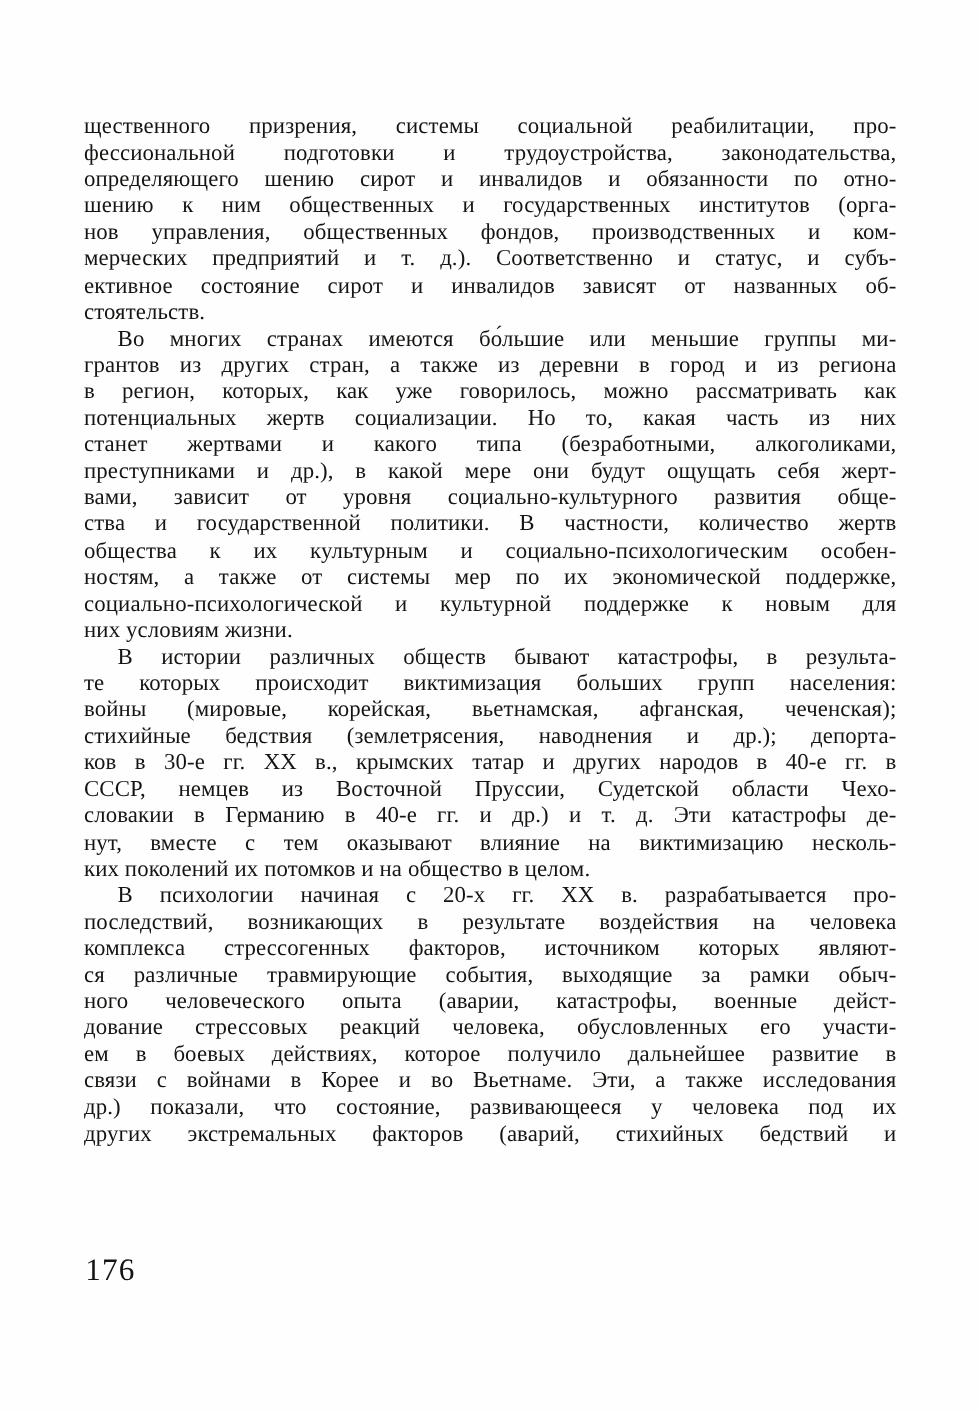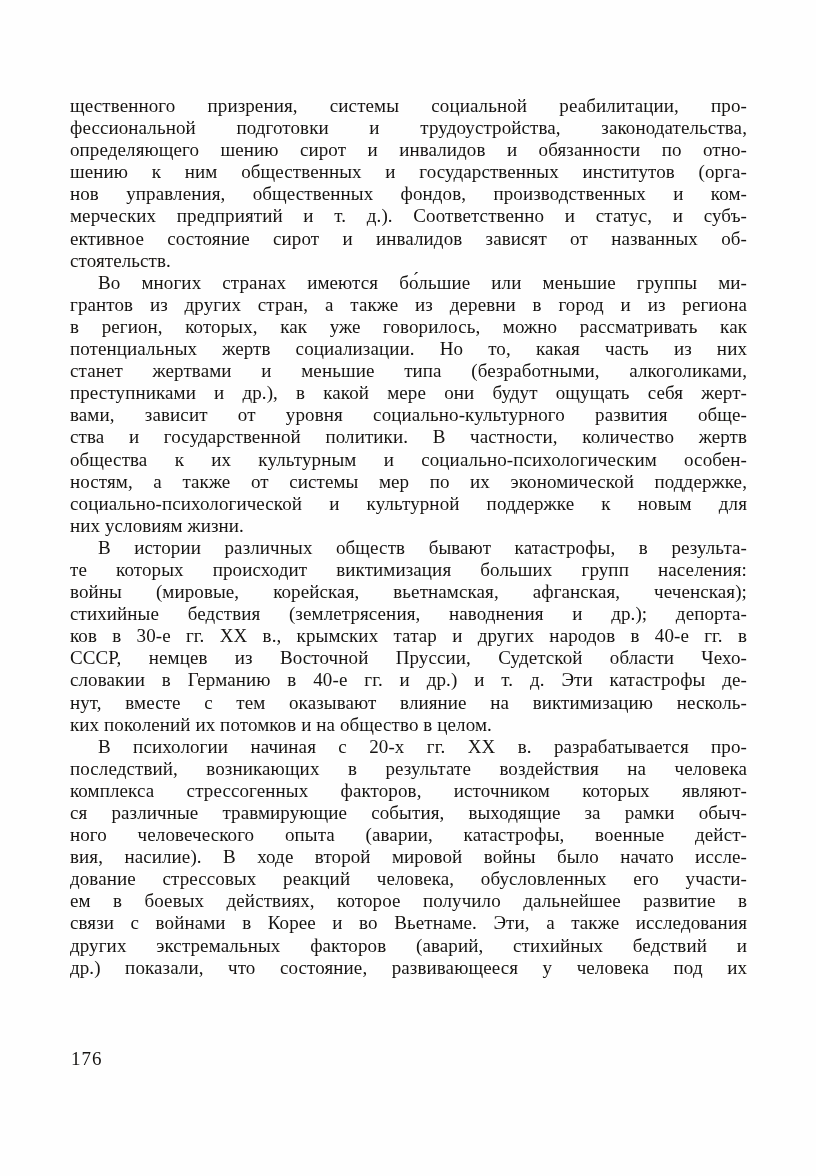--- a/index.html
+++ b/index.html
@@ -35,21 +35,21 @@
   .line.indent {
     text-indent: 28px;
   }
   .line.last {
     text-align-last: left;
   }
   .page-number {
     position: absolute;
     left: 71px;
     top: 1048px;
-    font-size: 19px;
+    font-size: 26px;
     line-height: 22px;
     letter-spacing: 1px;
   }
 </style>
 </head>
 <body>
 
 <div class="page">
   <main class="text-block">
       <div class="line">щественного призрения, системы социальной реабилитации, про-</div>
@@ -57,21 +57,21 @@
       <div class="line">определяющего шению сирот и инвалидов и обязанности по отно-</div>
       <div class="line">шению к ним общественных и государственных институтов (орга-</div>
       <div class="line">нов управления, общественных фондов, производственных и ком-</div>
       <div class="line">мерческих предприятий и т. д.). Соответственно и статус, и субъ-</div>
       <div class="line">ективное состояние сирот и инвалидов зависят от названных об-</div>
       <div class="line last">стоятельств.</div>
       <div class="line indent">Во многих странах имеются бо́льшие или меньшие группы ми-</div>
       <div class="line">грантов из других стран, а также из деревни в город и из региона</div>
       <div class="line">в регион, которых, как уже говорилось, можно рассматривать как</div>
       <div class="line">потенциальных жертв социализации. Но то, какая часть из них</div>
-      <div class="line">станет жертвами и меньшие типа (безработными, алкоголиками,</div>
+      <div class="line">станет жертвами и какого типа (безработными, алкоголиками,</div>
       <div class="line">преступниками и др.), в какой мере они будут ощущать себя жерт-</div>
       <div class="line">вами, зависит от уровня социально-культурного развития обще-</div>
       <div class="line">ства и государственной политики. В частности, количество жертв</div>
       <div class="line">общества к их культурным и социально-психологическим особен-</div>
       <div class="line">ностям, а также от системы мер по их экономической поддержке,</div>
       <div class="line">социально-психологической и культурной поддержке к новым для</div>
       <div class="line last">них условиям жизни.</div>
       <div class="line indent">В истории различных обществ бывают катастрофы, в результа-</div>
       <div class="line">те которых происходит виктимизация больших групп населения:</div>
       <div class="line">войны (мировые, корейская, вьетнамская, афганская, чеченская);</div>
@@ -79,21 +79,20 @@
       <div class="line">ков в 30-е гг. XX в., крымских татар и других народов в 40-е гг. в</div>
       <div class="line">СССР, немцев из Восточной Пруссии, Судетской области Чехо-</div>
       <div class="line">словакии в Германию в 40-е гг. и др.) и т. д. Эти катастрофы де-</div>
       <div class="line">нут, вместе с тем оказывают влияние на виктимизацию несколь-</div>
       <div class="line last">ких поколений их потомков и на общество в целом.</div>
       <div class="line indent">В психологии начиная с 20-х гг. XX в. разрабатывается про-</div>
       <div class="line">последствий, возникающих в результате воздействия на человека</div>
       <div class="line">комплекса стрессогенных факторов, источником которых являют-</div>
       <div class="line">ся различные травмирующие события, выходящие за рамки обыч-</div>
       <div class="line">ного человеческого опыта (аварии, катастрофы, военные дейст-</div>
-      <div class="line">вия, насилие). В ходе второй мировой войны было начато иссле-</div>
       <div class="line">дование стрессовых реакций человека, обусловленных его участи-</div>
       <div class="line">ем в боевых действиях, которое получило дальнейшее развитие в</div>
       <div class="line">связи с войнами в Корее и во Вьетнаме. Эти, а также исследования</div>
+      <div class="line">др.) показали, что состояние, развивающееся у человека под их</div>
       <div class="line">других экстремальных факторов (аварий, стихийных бедствий и</div>
-      <div class="line">др.) показали, что состояние, развивающееся у человека под их</div>
     </main>
   <div class="page-number">176</div>
 </div>
 
 </body></html>

